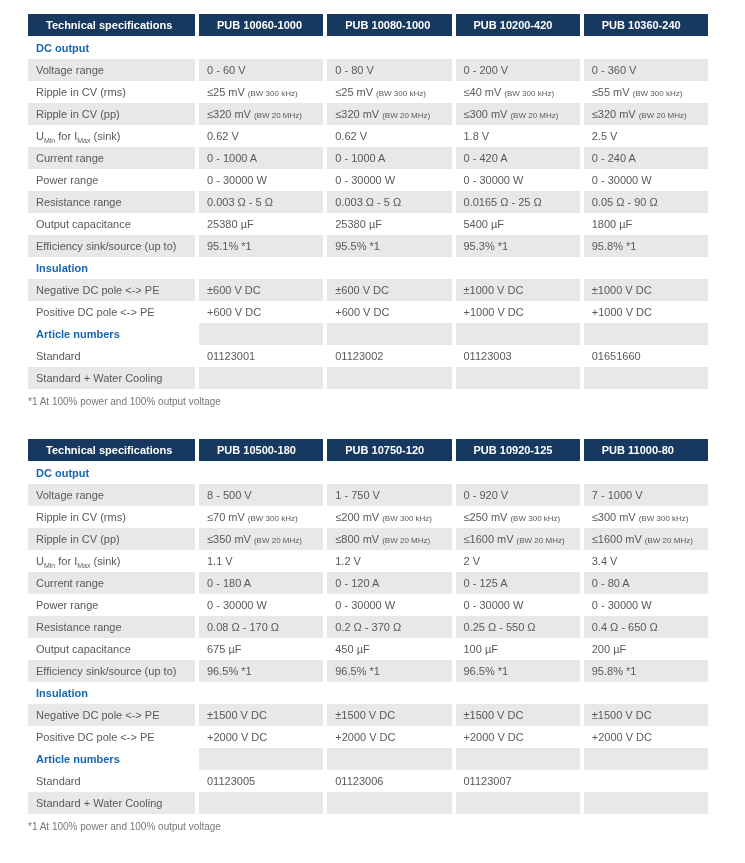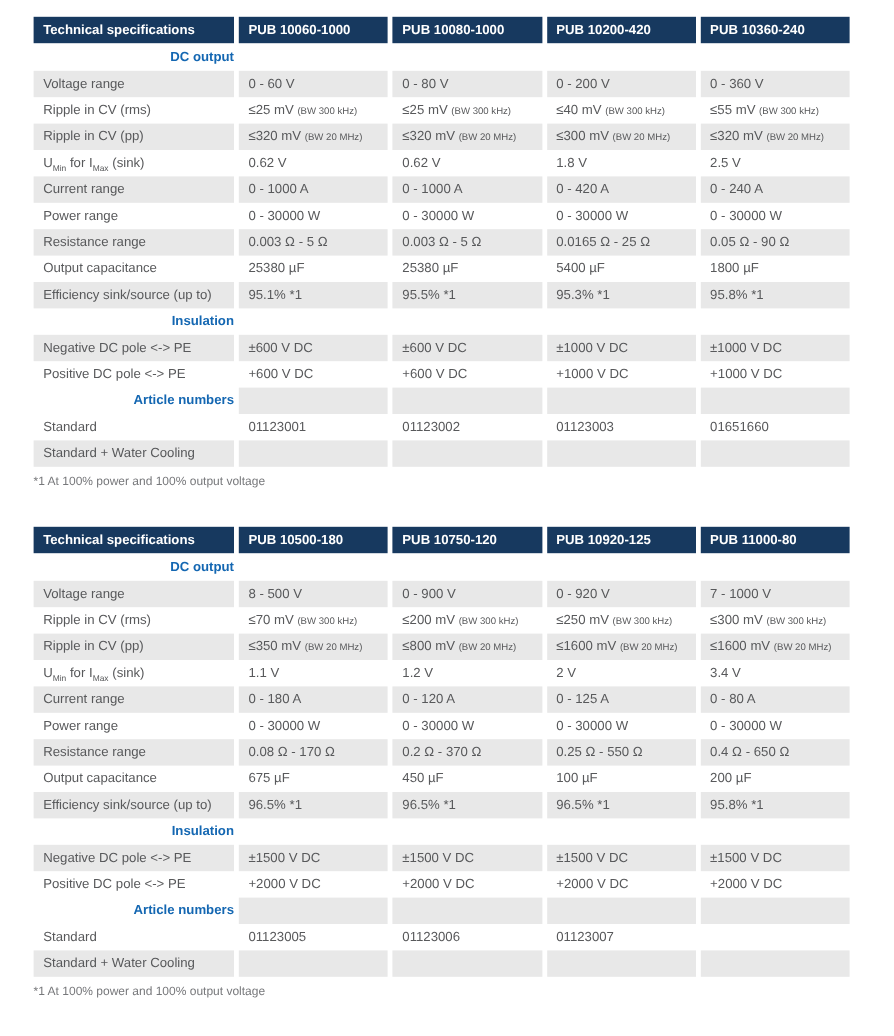--- a/index.html
+++ b/index.html
@@ -22,39 +22,38 @@
     grid-template-columns: 167px 1fr 1fr 1fr 1fr;
     column-gap: 4px;
   }
   .hcell {
     background: #17395f;
     color: #ffffff;
     font-size: 11px;
     font-weight: bold;
     height: 22px;
     line-height: 22px;
-    padding-left: 8px;
+    padding-left: 18px;
     white-space: nowrap;
     overflow: hidden;
   }
   .tbody { margin-top: 1px; }
   .cell {
     height: 22px;
     line-height: 22px;
     font-size: 11px;
     padding-left: 8px;
     white-space: nowrap;
     overflow: hidden;
   }
   .trow.shade .cell { background: #e8e8e8; }
   .trow.section .cell.label {
     background: transparent;
     color: #1467b2;
     font-weight: bold;
-    text-align: right;
   }
   .cell sub {
     font-size: 7px;
     line-height: 0;
   }
   .note {
     font-size: 8px;
     margin-left: 3px;
   }
   .footnote {
@@ -205,21 +204,21 @@
         <div class="trow section">
           <div class="cell label">DC output</div>
           <div class="cell value"></div>
           <div class="cell value"></div>
           <div class="cell value"></div>
           <div class="cell value"></div>
         </div>
         <div class="trow shade">
           <div class="cell label">Voltage range</div>
           <div class="cell value"><span>8 - 500 V</span></div>
-          <div class="cell value"><span>0 - 900 V</span></div>
+          <div class="cell value"><span>1 - 750 V</span></div>
           <div class="cell value"><span>0 - 920 V</span></div>
           <div class="cell value"><span>7 - 1000 V</span></div>
         </div>
         <div class="trow">
           <div class="cell label">Ripple in CV (rms)</div>
           <div class="cell value"><span>≤70 mV</span><span class="note">(BW 300 kHz)</span></div>
           <div class="cell value"><span>≤200 mV</span><span class="note">(BW 300 kHz)</span></div>
           <div class="cell value"><span>≤250 mV</span><span class="note">(BW 300 kHz)</span></div>
           <div class="cell value"><span>≤300 mV</span><span class="note">(BW 300 kHz)</span></div>
         </div>

